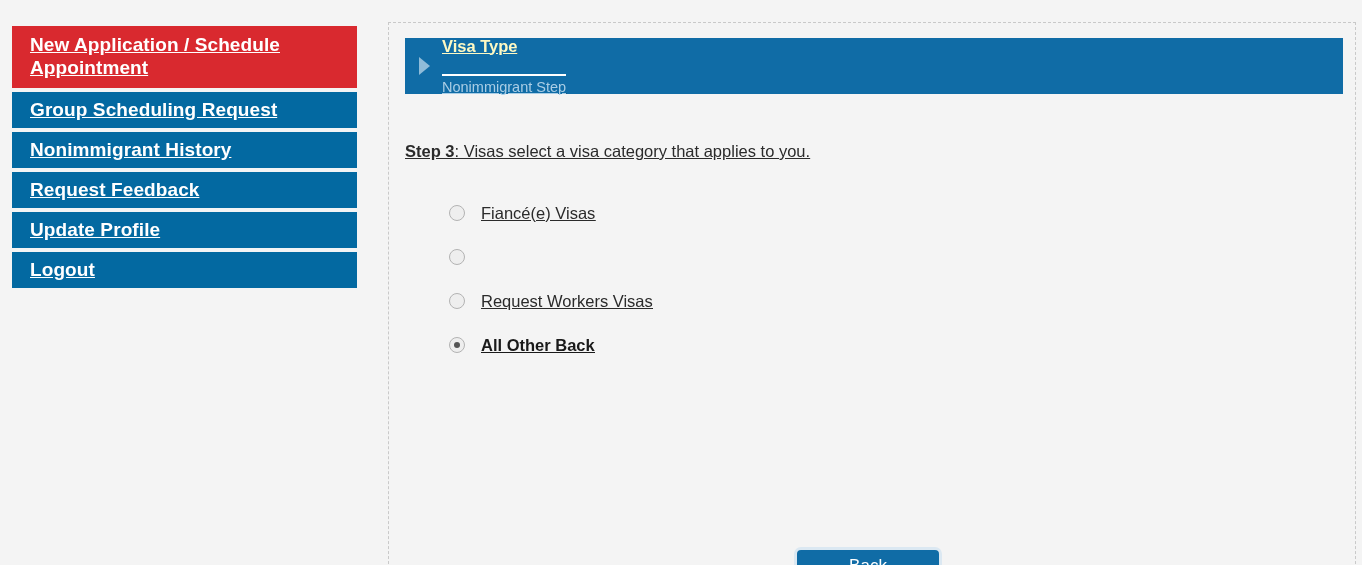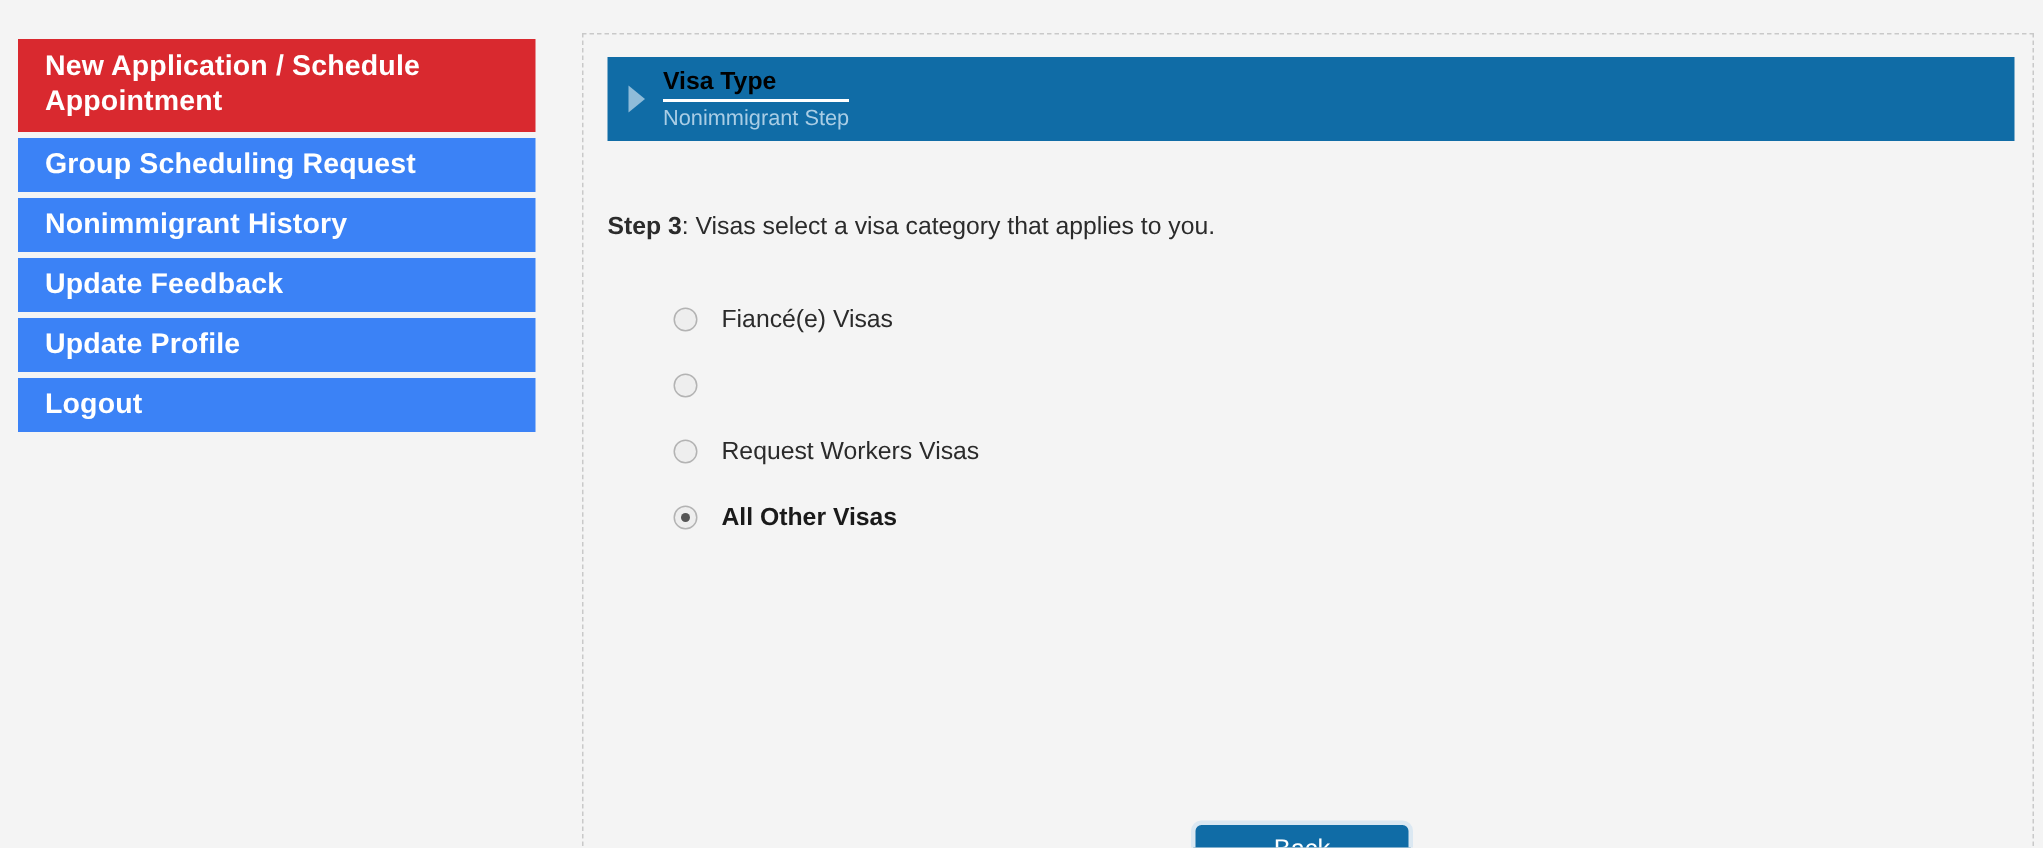--- a/index.html
+++ b/index.html
@@ -1,15 +1,15 @@
 <!DOCTYPE html>
 <html><head>
 <meta charset="utf-8">
 <style>
-  * { box-sizing: border-box; }
+  * { box-sizing: border-box; text-decoration: underline; }
   html, body {
     margin: 0;
     padding: 0;
     width: 1362px;
     height: 565px;
     background: #f4f4f4;
     font-family: "Liberation Sans", sans-serif;
     overflow: hidden;
   }
 
@@ -30,21 +30,21 @@
   .nav-item {
     width: 345px;
     color: #ffffff;
     font-weight: bold;
     font-size: 19px;
     line-height: 23px;
     padding: 6px 0 7px 18px;
     margin-bottom: 4px;
     letter-spacing: 0.1px;
     cursor: pointer;
-    background: #3b82f6;
+    background: #0369a1;
   }
   .nav-item.primary {
     background: #d9292f;
     padding-top: 7px;
     padding-bottom: 9px;
   }
 
   
   #content-panel {
     position: absolute;
@@ -81,26 +81,26 @@
     margin-left: 14px;
     margin-right: 12px;
     flex: 0 0 auto;
   }
   .crumb-text {
     display: flex;
     flex-direction: column;
     justify-content: center;
   }
   .crumb-label {
-    color: #000000;
+    color: #fef9c3;
     font-weight: bold;
     font-size: 16.5px;
     line-height: 20px;
     border-bottom: 2px solid #ffffff;
-    padding-bottom: 2px;
+    padding-bottom: 18px;
     white-space: nowrap;
   }
   .crumb-value {
     color: #a9cde5;
     font-size: 14.5px;
     line-height: 19px;
     padding-top: 2px;
     white-space: nowrap;
   }
 
@@ -182,21 +182,21 @@
 </style>
 </head>
 <body>
 
 <div id="page">
 
   <div id="sidebar">
       <div class="nav-item primary">New Application / Schedule Appointment</div>
       <div class="nav-item">Group Scheduling Request</div>
       <div class="nav-item">Nonimmigrant History</div>
-      <div class="nav-item">Update Feedback</div>
+      <div class="nav-item">Request Feedback</div>
       <div class="nav-item">Update Profile</div>
       <div class="nav-item">Logout</div>
     </div>
 
   <div id="content-panel">
 
     <div id="breadcrumb">
         <div class="crumb">
           <span class="crumb-arrow"></span>
           <span class="crumb-text">
@@ -217,20 +217,20 @@
         </div>
         <div class="option-row">
           <span class="radio"></span>
         </div>
         <div class="option-row">
           <span class="radio"></span>
           <span class="option-label">Request Workers Visas</span>
         </div>
         <div class="option-row selected">
           <span class="radio checked"></span>
-          <span class="option-label">All Other Visas</span>
+          <span class="option-label">All Other Back</span>
         </div>
       </div>
 
     <div class="btn" id="back-button">Back</div>
 
   </div>
 </div>
 
 </body></html>

